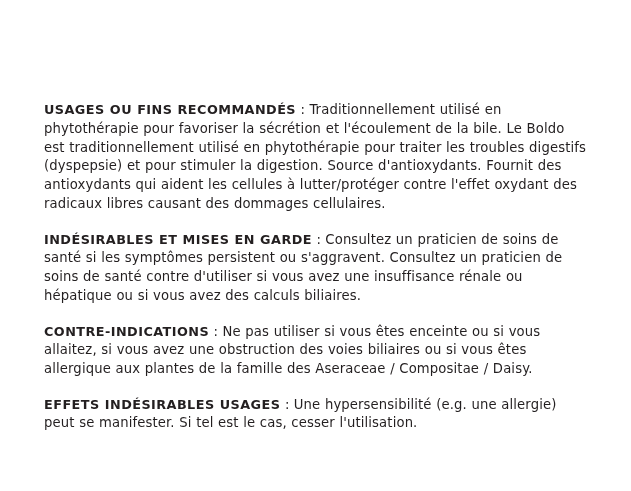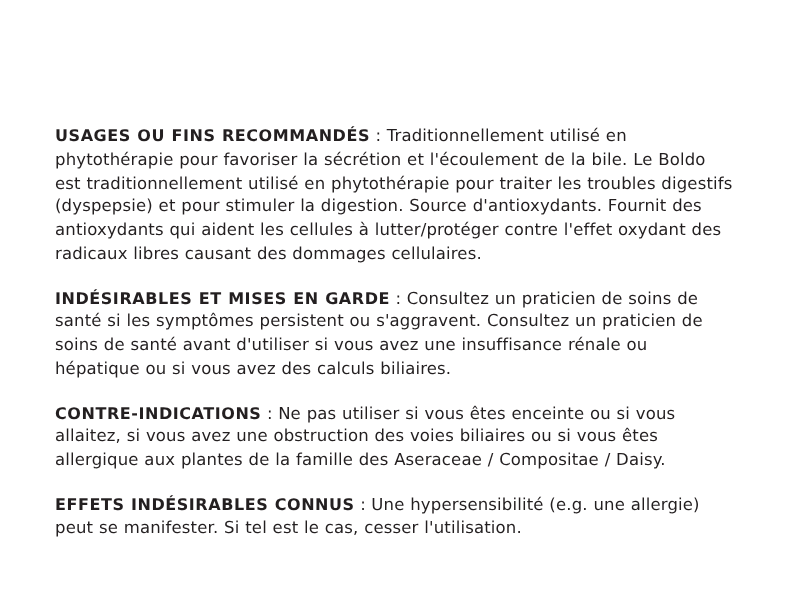--- a/index.html
+++ b/index.html
@@ -50,24 +50,24 @@
 </head>
 <body>
 
 <div class="page">
 
   <div class="section">
     <p class="body-text"><span class="heading">USAGES OU FINS RECOMMANDÉS</span><span class="heading-sep"> : </span><span>Traditionnellement utilisé en phytothérapie pour favoriser la sécrétion et l'écoulement de la bile. Le Boldo est traditionnellement utilisé en phytothérapie pour traiter les troubles digestifs (dyspepsie) et pour stimuler la digestion. Source d'antioxydants. Fournit des antioxydants qui aident les cellules à lutter/protéger contre l'effet oxydant des radicaux libres causant des dommages cellulaires.</span></p>
   </div>
 
   <div class="section">
-    <p class="body-text"><span class="heading">INDÉSIRABLES ET MISES EN GARDE</span><span class="heading-sep"> : </span><span>Consultez un praticien de soins de santé si les symptômes persistent ou s'aggravent. Consultez un praticien de soins de santé avant d'utiliser si vous avez une insuffisance rénale ou hépatique ou si vous avez des calculs biliaires.</span></p>
+    <p class="body-text"><span class="heading">INDÉSIRABLES ET MISES EN GARDE</span><span class="heading-sep"> : </span><span>Consultez un praticien de soins de santé si les symptômes persistent ou s'aggravent. Consultez un praticien de soins de santé contre d'utiliser si vous avez une insuffisance rénale ou hépatique ou si vous avez des calculs biliaires.</span></p>
   </div>
 
   <div class="section">
     <p class="body-text"><span class="heading">CONTRE-INDICATIONS</span><span class="heading-sep"> : </span><span>Ne pas utiliser si vous êtes enceinte ou si vous allaitez, si vous avez une obstruction des voies biliaires ou si vous êtes allergique aux plantes de la famille des Aseraceae / Compositae / Daisy.</span></p>
   </div>
 
   <div class="section">
-    <p class="body-text"><span class="heading">EFFETS INDÉSIRABLES CONNUS</span><span class="heading-sep"> : </span><span>Une hypersensibilité (e.g. une allergie) peut se manifester. Si tel est le cas, cesser l'utilisation.</span></p>
+    <p class="body-text"><span class="heading">EFFETS INDÉSIRABLES USAGES</span><span class="heading-sep"> : </span><span>Une hypersensibilité (e.g. une allergie) peut se manifester. Si tel est le cas, cesser l'utilisation.</span></p>
   </div>
 
 </div>
 
 </body></html>

